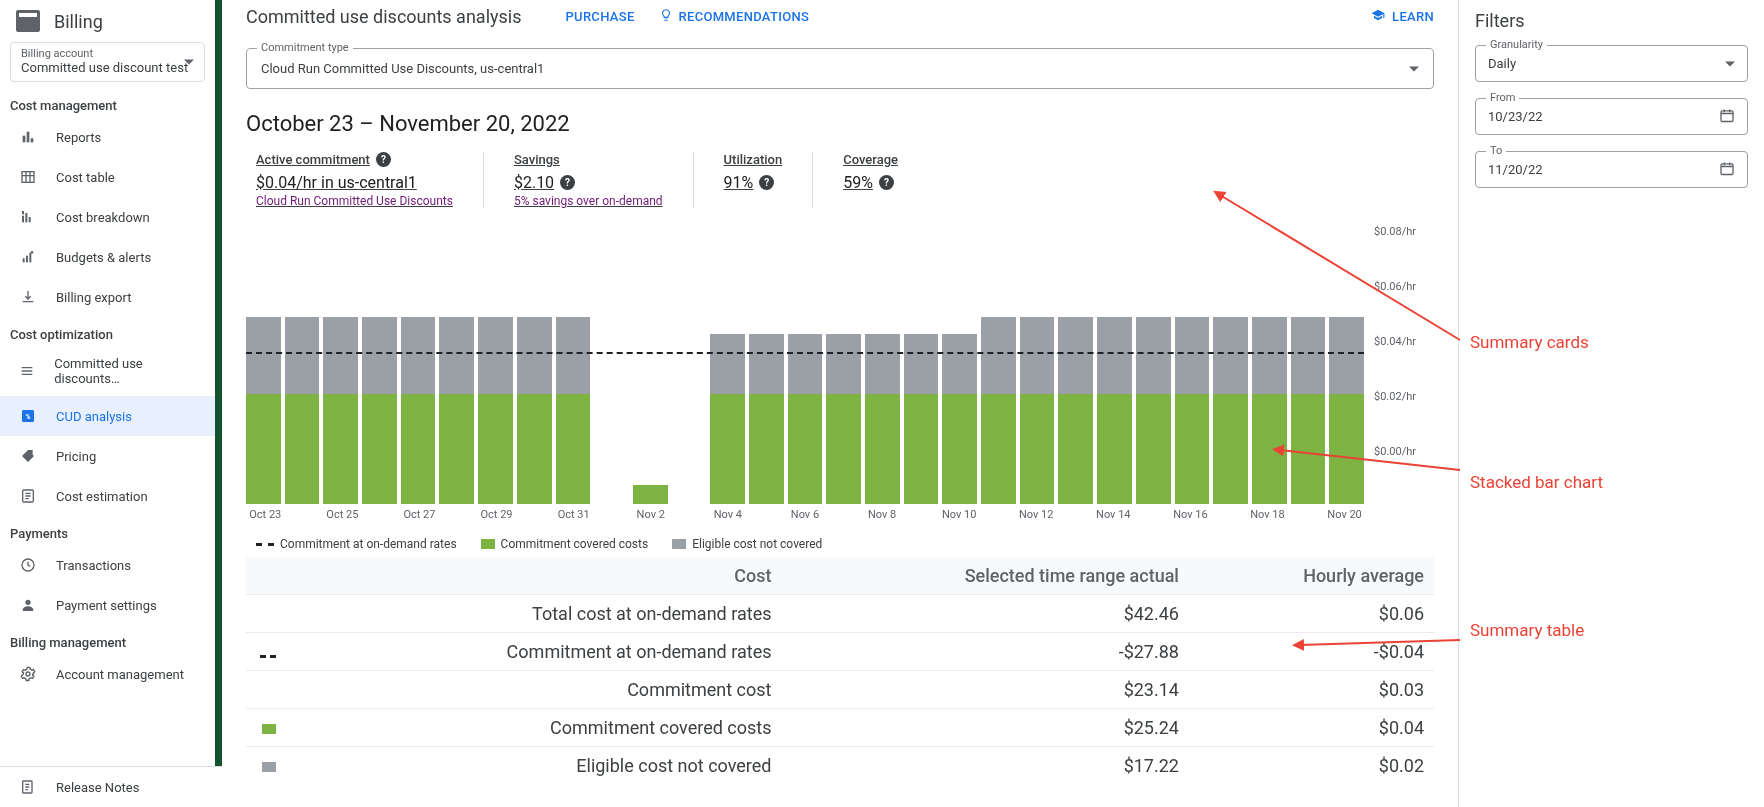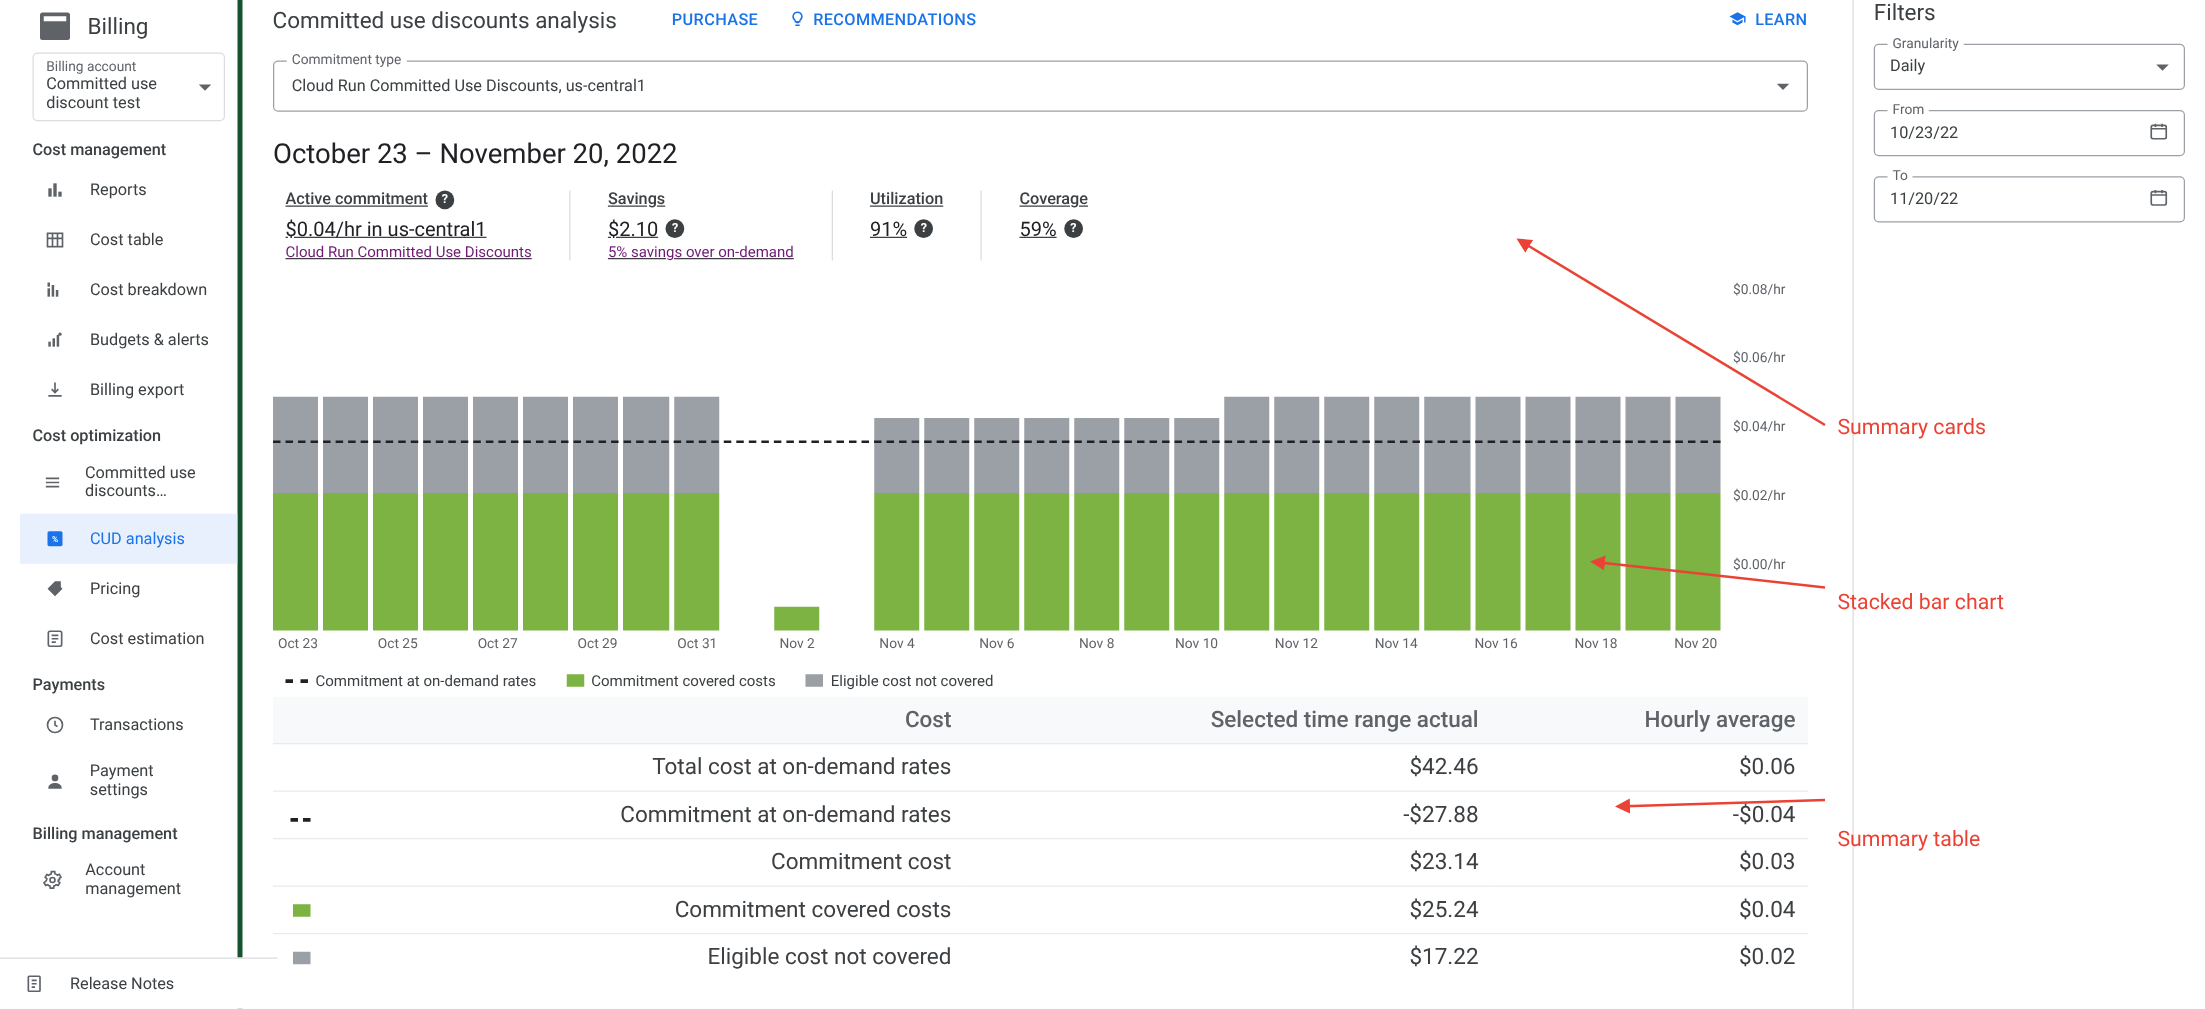--- a/index.html
+++ b/index.html
@@ -1,20 +1,20 @@
 <!DOCTYPE html>
 <html><head>
 <meta charset="utf-8">
 <style>
   * { box-sizing: border-box; margin: 0; padding: 0; }
   body { font-family: Roboto, "Helvetica Neue", Arial, sans-serif; font-size: 13px; color: #3c4043; background: #fff; overflow: hidden; }
   .app { display: flex; height: 807px; width: 1764px; position: relative; }
 
   
-  .sidebar { width: 194px; border-right: 4px solid #14532d; overflow: auto; padding-bottom: 60px; padding-left: 16px; }
+  .sidebar { width: 222px; border-right: 7px solid #14532d; overflow: auto; padding-bottom: 60px; }
   .sb-header { display: flex; align-items: center; gap: 14px; padding: 10px 16px; }
   .sb-header-icon { width:24px; height:22px; background:#5f6368; border-radius:2px; position:relative; }
   .sb-header-icon::after { content:""; position:absolute; left:3px; right:3px; top:3px; height:4px; background:#fff; }
   .sb-title { font-size:18px; font-weight:400; color:#3c4043; }
   .account-box { margin:0 10px 6px; border:1px solid #dadce0; border-radius:4px; padding:4px 10px 6px; position:relative; cursor:pointer; }
   .account-box .lbl { font-size:11px; color:#5f6368; }
   .account-box .val { font-size:13px; color:#3c4043; }
   .account-box .arrow { position:absolute; right:10px; top:50%; transform:translateY(-50%); }
   .sb-section { font-size:13px; font-weight:500; color:#3c4043; padding:10px 10px 4px; }
   .sb-item { display:flex; align-items:center; gap:18px; padding:10px 18px; font-size:13px; color:#3c4043; cursor:pointer; }
@@ -63,21 +63,21 @@
   .sw.grey { background:#9aa0a6; }
 
   
   table.sum { width:100%; border-collapse:collapse; margin-top:6px; }
   table.sum th, table.sum td { text-align:right; padding:8px 10px; border-top:1px solid #e8eaed; font-size:18px; color:#3c4043; }
   table.sum th { font-weight:500; color:#5f6368; background:#f8f9fa; border-top:none; }
   table.sum td:first-child { width:40px; }
   .row-sw { width:14px; height:10px; display:inline-block; }
 
   
-  .filters { width:282px; border-left:1px solid #dadce0; padding:0 16px;margin-left:12px; }
+  .filters { width:306px; border-left:1px solid #dadce0; padding:10px 16px; }
   .filters h3 { font-size:18px; font-weight:400; margin-bottom:14px; }
   .f-field { border:1px solid #9aa0a6; border-radius:4px; padding:10px 12px; position:relative; margin-bottom:16px; }
   .f-field .float-lbl { position:absolute; top:-8px; left:10px; background:#fff; padding:0 4px; font-size:11px; color:#5f6368; }
   .f-field .arrow, .f-field .cal { position:absolute; right:12px; top:50%; transform:translateY(-50%); color:#5f6368; }
 
   
   .anno { position:absolute; color:#ea4335; font-size:17px; pointer-events:none; white-space: nowrap; }
   .arrow-svg { stroke:#ea4335; stroke-width:2; fill:none; }
 
   .tri-down { display:inline-block; width:0; height:0; border-left:5px solid transparent; border-right:5px solid transparent; border-top:5px solid #5f6368; }
@@ -548,14 +548,14 @@
         <marker id="ah" markerWidth="10" markerHeight="10" refX="2" refY="3" orient="auto">
           <polygon points="0 0, 6 3, 0 6" fill="#ea4335"></polygon>
         </marker>
       </defs>
     <line class="arrow-svg" x1="1460" y1="340" x2="1220" y2="195" marker-end="url(#ah)"></line>
     <line class="arrow-svg" x1="1460" y1="470" x2="1280" y2="450" marker-end="url(#ah)"></line>
     <line class="arrow-svg" x1="1460" y1="640" x2="1300" y2="645" marker-end="url(#ah)"></line>
   </svg>
   <div class="anno" style="left:1470px; top:332px;">Summary cards</div>
   <div class="anno" style="left:1470px; top:472px;">Stacked bar chart</div>
-  <div class="anno" style="left:1470px; top:662px;">Summary table</div>
+  <div class="anno" style="left:1470px; top:620px;">Summary table</div>
 </div>
 
 </body></html>

